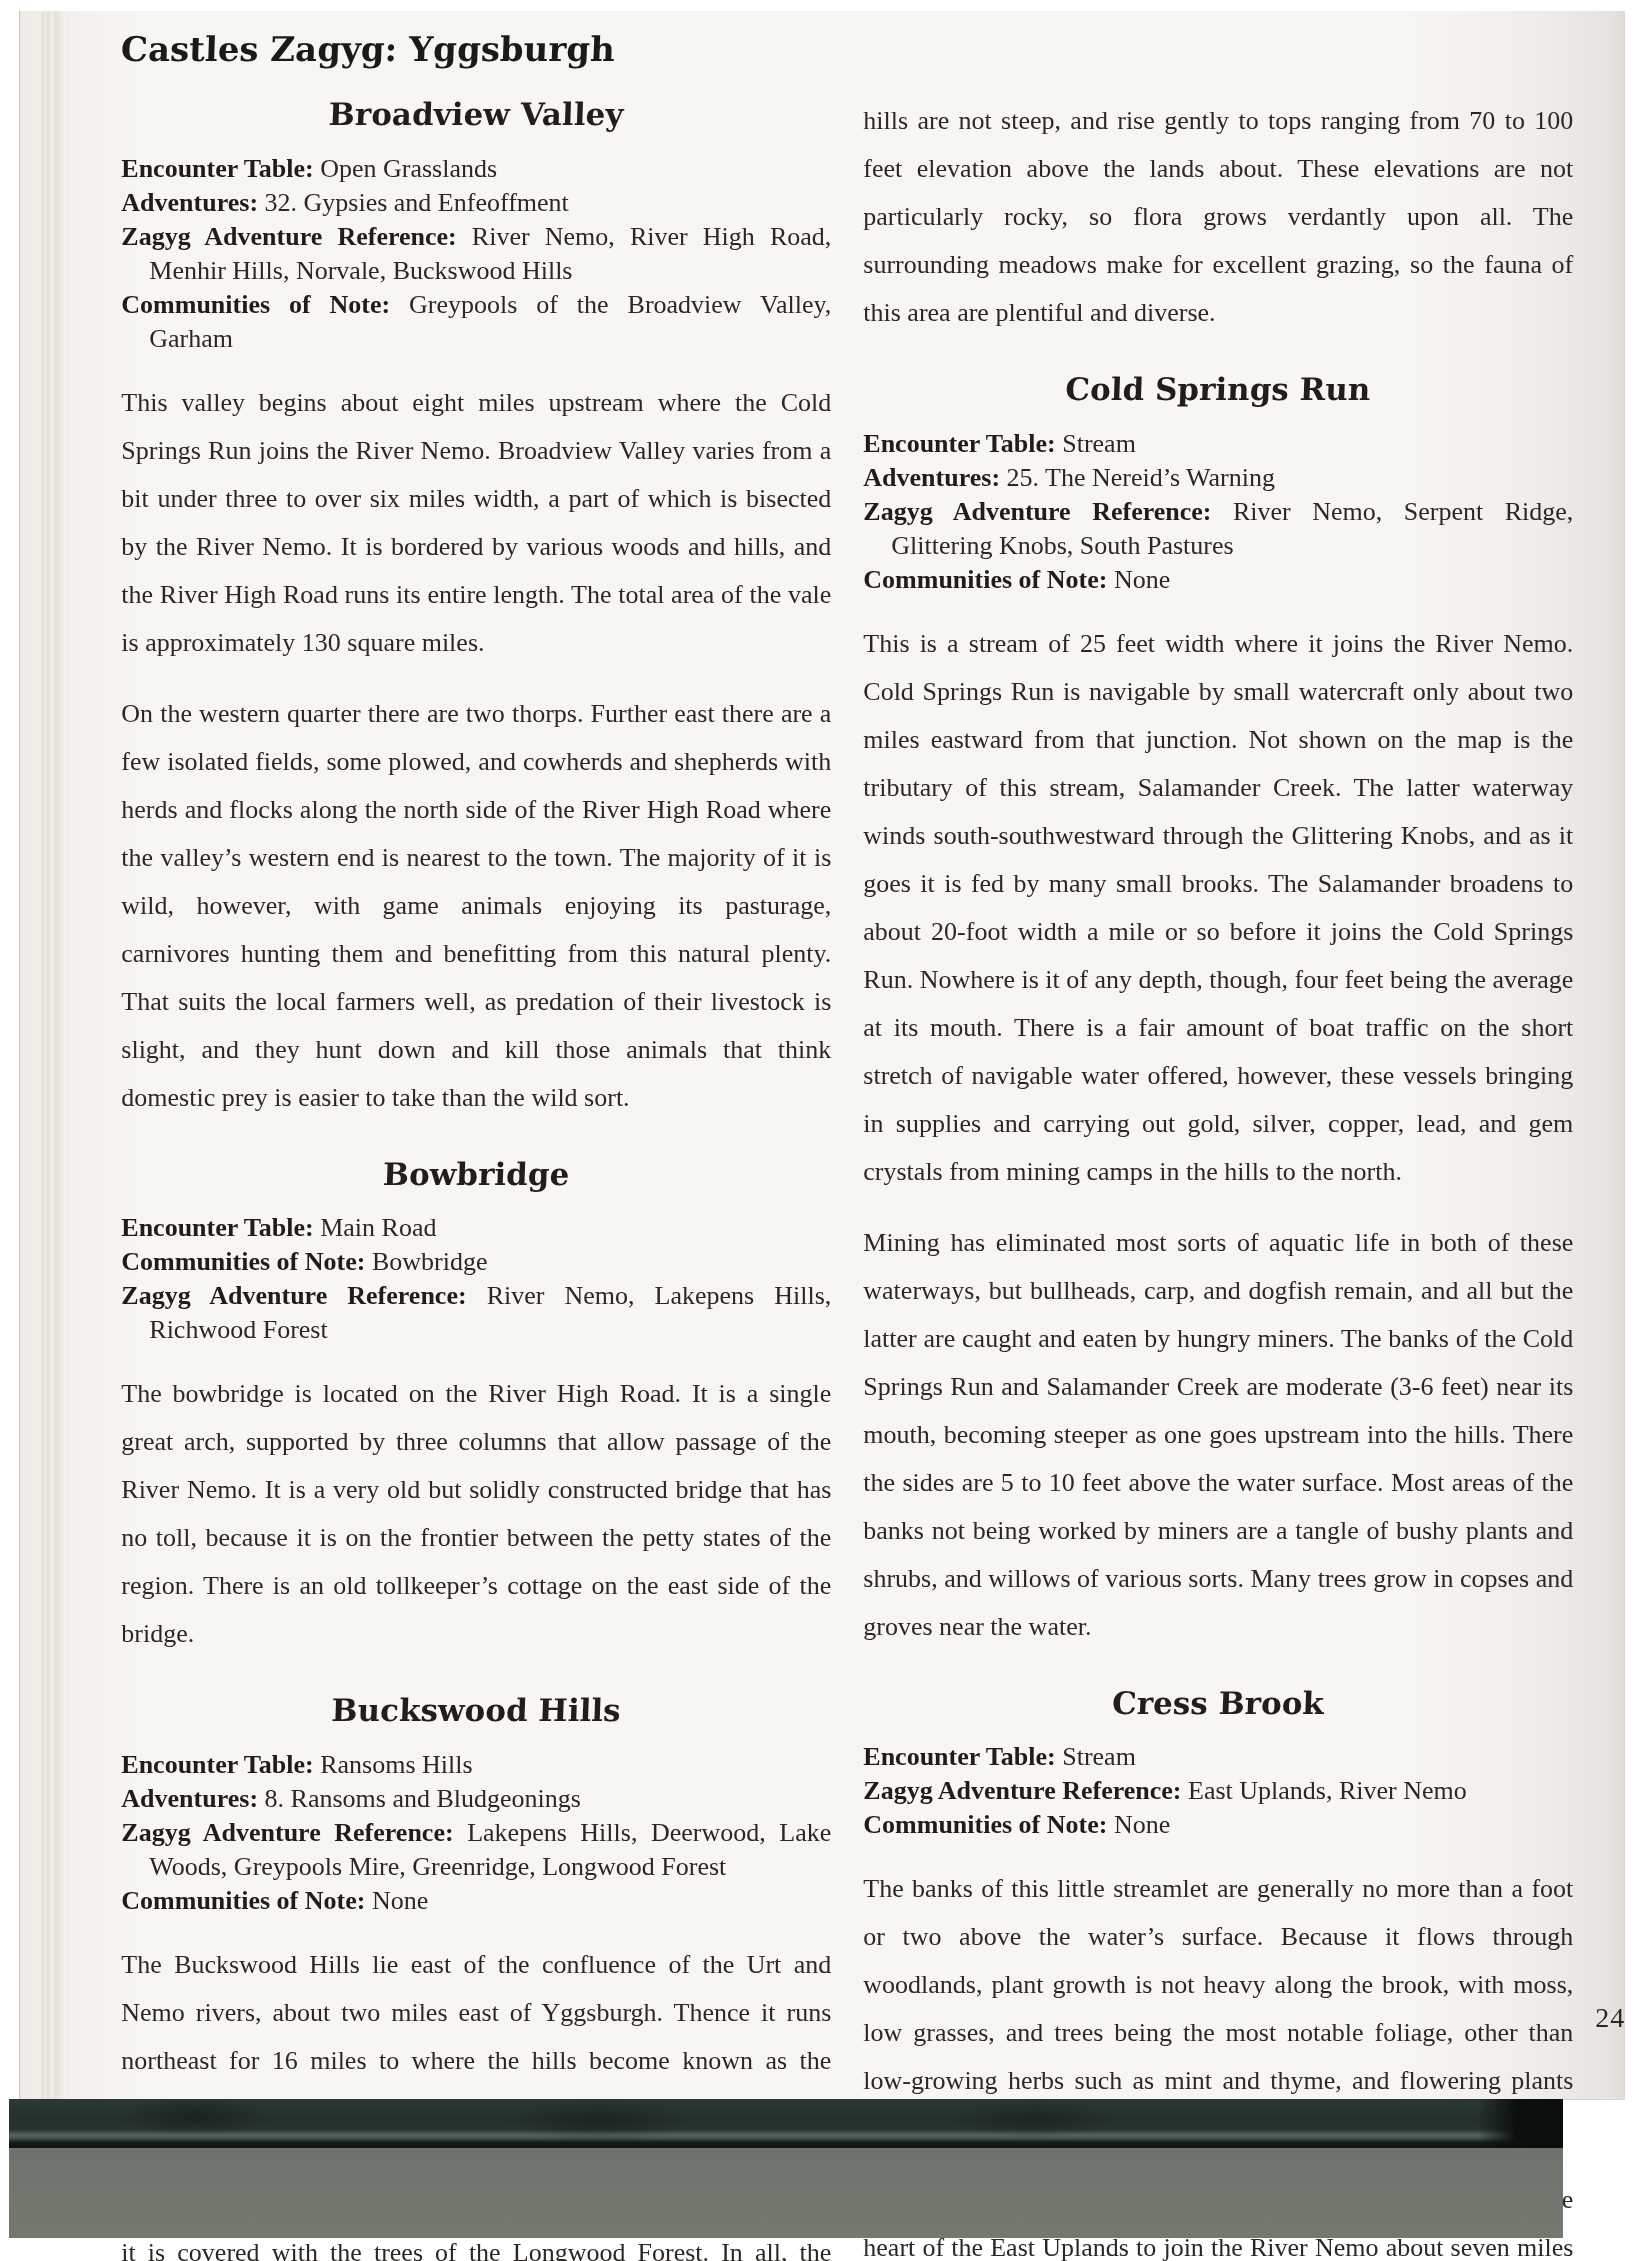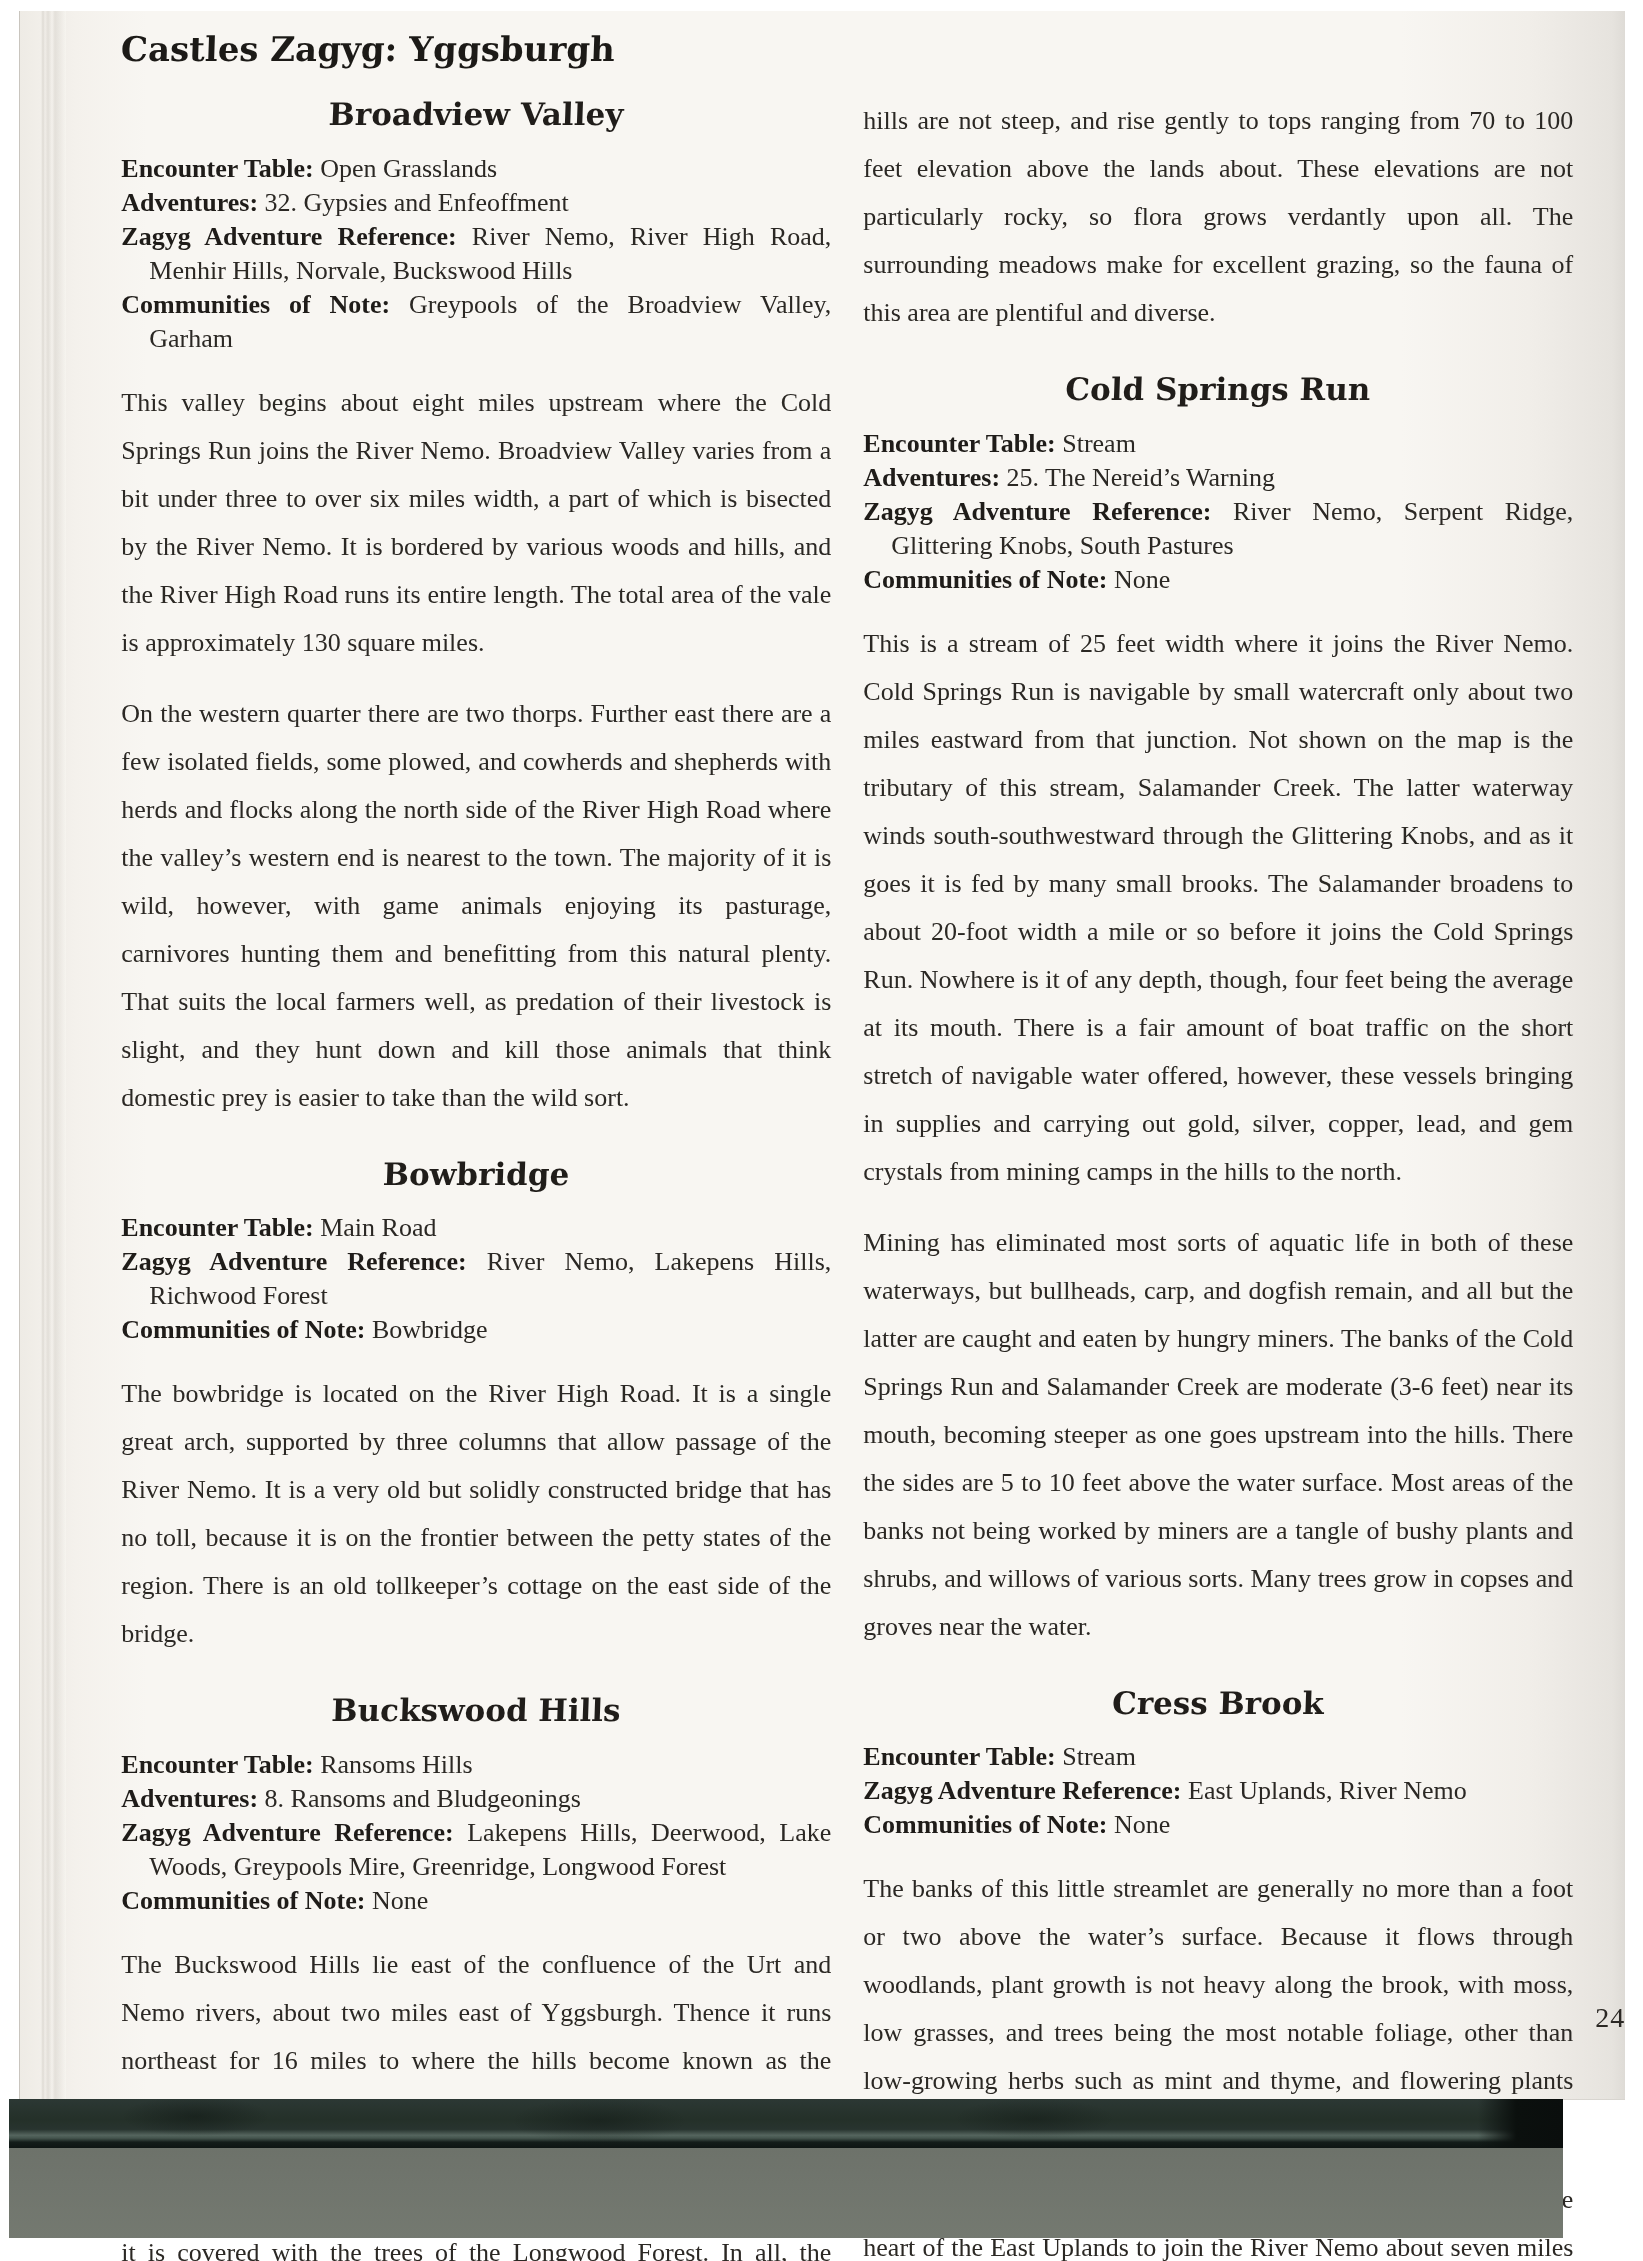--- a/index.html
+++ b/index.html
@@ -182,22 +182,22 @@
         <div class="field-line"><span class="field-label">Encounter Table:</span><span class="field-value"> Open Grasslands</span></div>
         <div class="field-line"><span class="field-label">Adventures:</span><span class="field-value"> 32. Gypsies and Enfeoffment</span></div>
         <div class="field-line"><span class="field-label">Zagyg Adventure Reference:</span><span class="field-value"> River Nemo, River High Road, Menhir Hills, Norvale, Buckswood Hills</span></div>
         <div class="field-line"><span class="field-label">Communities of Note:</span><span class="field-value"> Greypools of the Broadview Valley, Garham</span></div>
       </div>
       <p class="body-para">This valley begins about eight miles upstream where the Cold Springs Run joins the River Nemo. Broadview Valley varies from a bit under three to over six miles width, a part of which is bisected by the River Nemo. It is bordered by various woods and hills, and the River High Road runs its entire length. The total area of the vale is approximately 130 square miles.</p>
       <p class="body-para">On the western quarter there are two thorps. Further east there are a few isolated fields, some plowed, and cowherds and shepherds with herds and flocks along the north side of the River High Road where the valley’s western end is nearest to the town. The majority of it is wild, however, with game animals enjoying its pasturage, carnivores hunting them and benefitting from this natural plenty. That suits the local farmers well, as predation of their livestock is slight, and they hunt down and kill those animals that think domestic prey is easier to take than the wild sort.</p>
       <h2 class="section-heading">Bowbridge</h2>
       <div class="fields">
         <div class="field-line"><span class="field-label">Encounter Table:</span><span class="field-value"> Main Road</span></div>
+        <div class="field-line"><span class="field-label">Communities of Note:</span><span class="field-value"> Bowbridge</span></div>
         <div class="field-line"><span class="field-label">Zagyg Adventure Reference:</span><span class="field-value"> River Nemo, Lakepens Hills, Richwood Forest</span></div>
-        <div class="field-line"><span class="field-label">Communities of Note:</span><span class="field-value"> Bowbridge</span></div>
       </div>
       <p class="body-para">The bowbridge is located on the River High Road. It is a single great arch, supported by three columns that allow passage of the River Nemo. It is a very old but solidly constructed bridge that has no toll, because it is on the frontier between the petty states of the region. There is an old tollkeeper’s cottage on the east side of the bridge.</p>
       <h2 class="section-heading">Buckswood Hills</h2>
       <div class="fields">
         <div class="field-line"><span class="field-label">Encounter Table:</span><span class="field-value"> Ransoms Hills</span></div>
         <div class="field-line"><span class="field-label">Adventures:</span><span class="field-value"> 8. Ransoms and Bludgeonings</span></div>
         <div class="field-line"><span class="field-label">Zagyg Adventure Reference:</span><span class="field-value"> Lakepens Hills, Deerwood, Lake Woods, Greypools Mire, Greenridge, Longwood Forest</span></div>
         <div class="field-line"><span class="field-label">Communities of Note:</span><span class="field-value"> None</span></div>
       </div>
       <p class="body-para">The Buckswood Hills lie east of the confluence of the Urt and Nemo rivers, about two miles east of Yggsburgh. Thence it runs northeast for 16 miles to where the hills become known as the Lakepens Hills and the Lake Woods cover them. From here, the Buckswood Hills extend nine miles north to the verge of the Greypools Mire. Further east, they merge into the Greenridge where it is covered with the trees of the Longwood Forest. In all, the Buckswood Hills proper cover an area of nearly 66 square miles, close to 60 of which are covered by the Deerwood. The</p>

